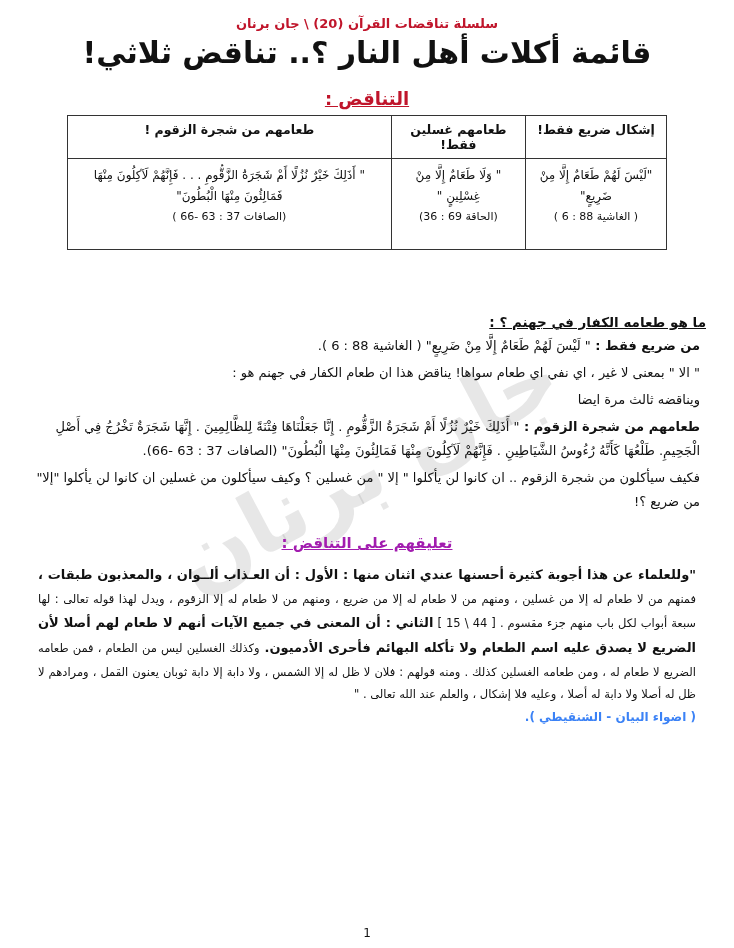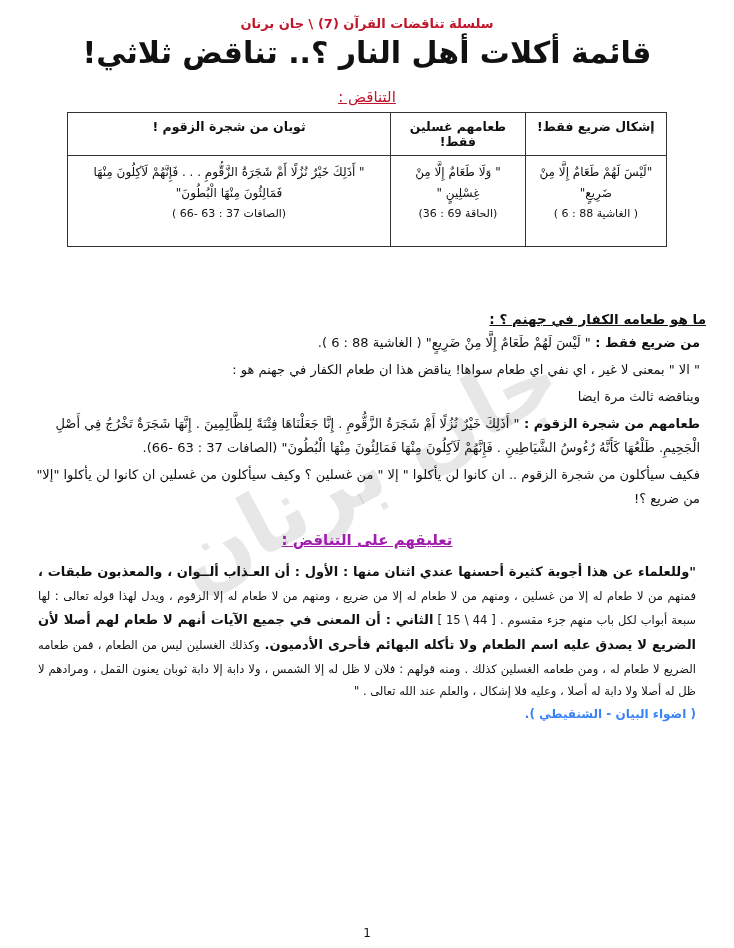--- a/index.html
+++ b/index.html
@@ -62,22 +62,22 @@
     font-size: 30px;
     font-weight: bold;
     color: #111;
     margin: 2px 0 18px 0;
     direction: rtl;
     letter-spacing: 0px;
   }
 
   .section-label {
     color: #c0152b;
-    font-weight: normal;
-    font-size: 15px;
+    font-weight: bold;
+    font-size: 18px;
     text-align: center;
     margin: 6px 0 6px 0;
     text-decoration: underline;
   }
   .section-label.right {
     text-align: right;
     margin-right: 10px;
   }
 
   table.contradiction {
@@ -169,32 +169,32 @@
 <body>
 
 <div class="page">
 
   <div class="watermark">
     <span>جان برنان</span>
   </div>
 
   <div class="content">
 
-    <div class="series-line">سلسلة تناقضات القرآن (7) \ جان برنان</div>
+    <div class="series-line">سلسلة تناقضات القرآن (20) \ جان برنان</div>
 
     <div class="main-title">قائمة أكلات أهل النار ؟.. تناقض ثلاثي!</div>
 
     <div class="section-label">التناقض :</div>
 
     <table class="contradiction">
       <thead>
         <tr>
           <th>إشكال ضريع فقط!</th>
           <th>طعامهم غسلين فقط!</th>
-          <th>ثوبان من شجرة الزقوم !</th>
+          <th>طعامهم من شجرة الزقوم !</th>
         </tr>
       </thead>
       <tbody>
         <tr>
           <td>
             <div>"لَيْسَ لَهُمْ طَعَامٌ إِلَّا مِنْ ضَرِيعٍ"</div>
             <div class="cell-ref">( الغاشية 88 : 6 )</div>
           </td>
           <td>
             <div>" وَلَا طَعَامٌ إِلَّا مِنْ غِسْلِينٍ "</div>

